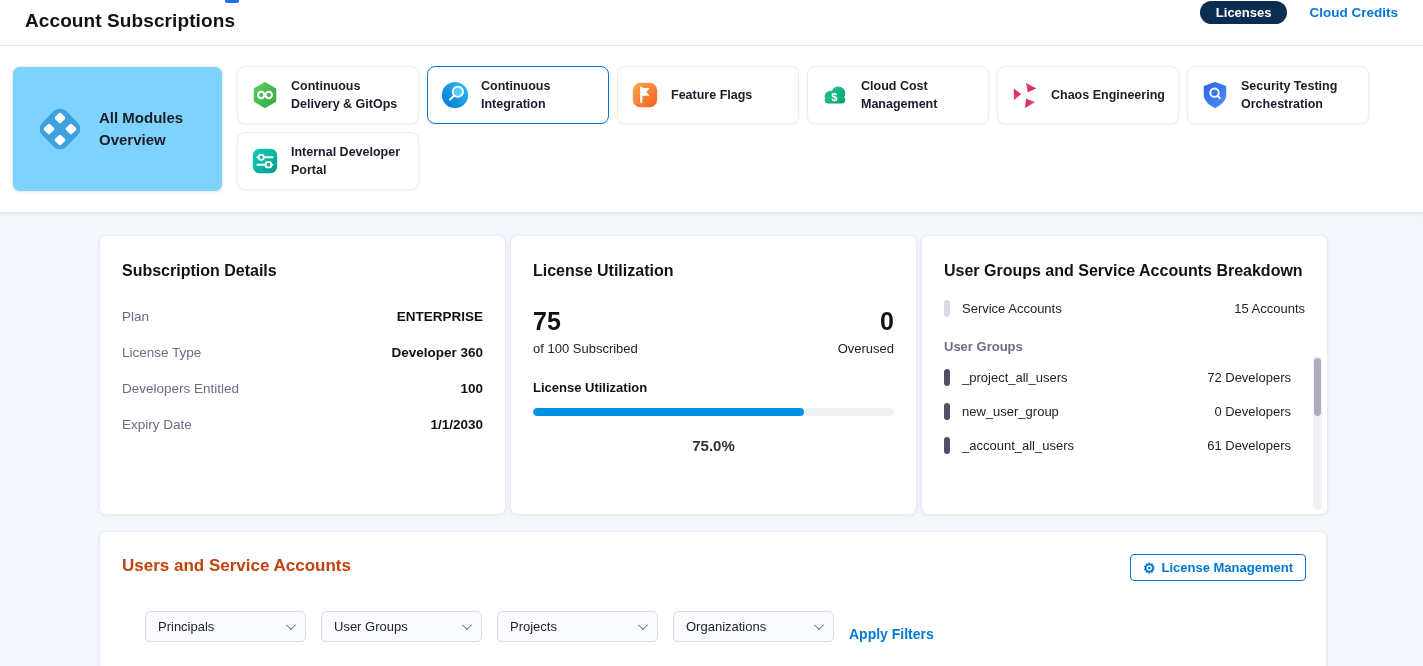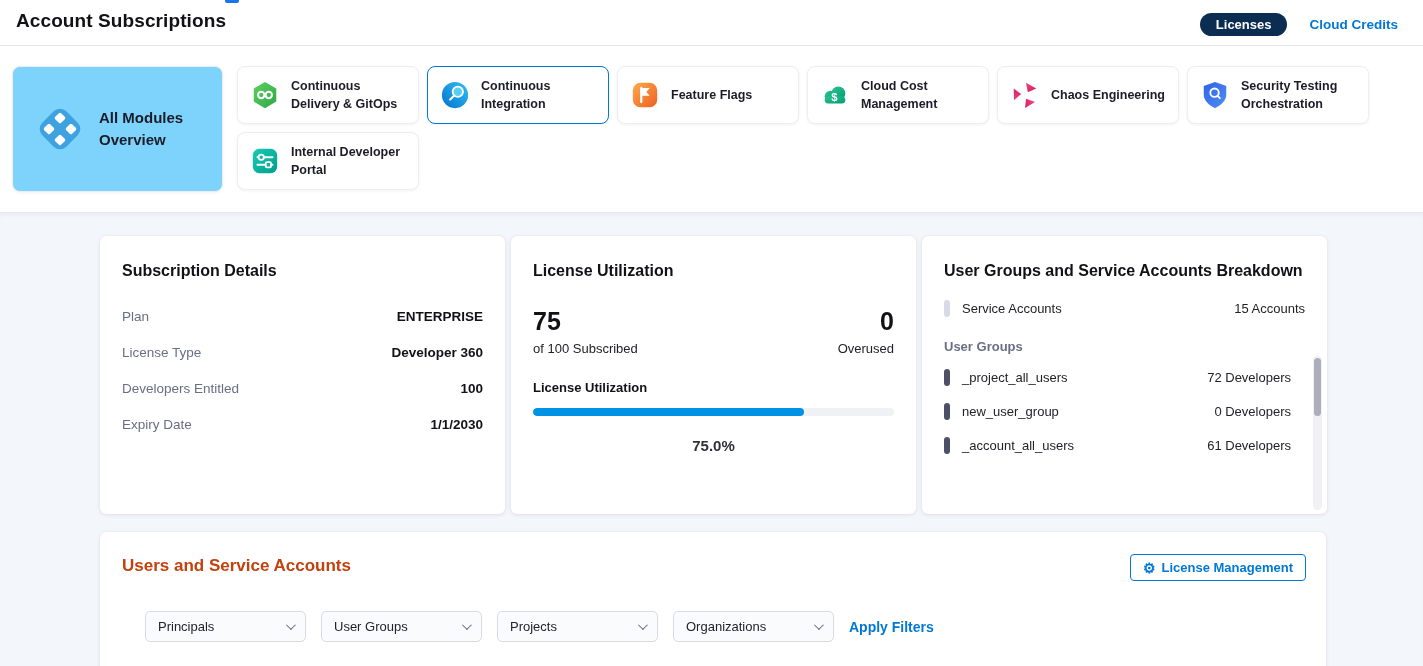--- a/index.html
+++ b/index.html
@@ -1,23 +1,23 @@
 <!DOCTYPE html>
 <html><head>
 <meta charset="utf-8">
 <style>
   * { margin:0; padding:0; box-sizing:border-box; }
   html,body { width:1423px; height:666px; overflow:hidden; }
   body { font-family:"Liberation Sans", sans-serif; background:#ffffff; color:#1c1c28; position:relative; }
 
   
   .header { position:absolute; top:0; left:0; width:1423px; height:46px; background:#fff; border-bottom:1px solid #e4e6ec; z-index:5; }
-  .page-title { position:absolute; left:16px; top:10px; font-size:19px; font-weight:700; color:#121216; letter-spacing:.1px; }
+  .page-title { position:absolute; left:25px; top:10px; font-size:19px; font-weight:700; color:#121216; letter-spacing:.1px; }
   .top-artifact { position:absolute; left:225px; top:0; width:14px; height:3px; background:#1a73e8; border-radius:0 0 2px 2px; }
-  .header-tabs { position:absolute; top:12px; right:25px; height:24px; display:flex; align-items:center; gap:22px; }
+  .header-tabs { position:absolute; top:0; right:25px; height:24px; display:flex; align-items:center; gap:22px; }
   .pill-tab { background:#0b2d52; color:#fff; font-size:13px; font-weight:700; padding:4px 16px; border-radius:13px; border:none; cursor:pointer; }
   .link-tab { color:#0278d5; font-size:13.5px; font-weight:700; text-decoration:none; cursor:pointer; }
 
   
   .modules-section { position:absolute; top:46px; left:0; width:1423px; height:166px; background:#fff; }
   .overview-card { position:absolute; left:12px; top:20px; width:211px; height:126px; background:#7dd3fc; border:1px solid #eceef3; border-radius:8px; box-shadow:0 1px 3px rgba(40,41,61,.06); display:flex; align-items:center; gap:12px; padding:0 14px 0 20px; cursor:pointer; }
   .overview-label { font-size:15px; font-weight:700; color:#1c1c28; line-height:1.5; }
   .module-cards { position:absolute; left:237px; top:20px; width:1174px; display:flex; flex-wrap:wrap; gap:8px; align-content:flex-start; }
   .module-card { width:182px; height:58px; background:#fff; border:1px solid #eceef3; border-radius:8px; box-shadow:0 1px 3px rgba(40,41,61,.06); display:flex; align-items:center; gap:11px; padding:0 10px 0 12px; cursor:pointer; }
   .module-card.selected { border:1.5px solid #0278d5; }
@@ -57,21 +57,21 @@
   .ug-name { font-size:13px; color:#22222a; margin-left:12px; }
   .ug-value { margin-left:auto; font-size:13px; color:#22222a; }
   .scrollbar { position:absolute; right:5px; top:120px; width:9px; height:154px; background:#f1f1f5; border-radius:5px; }
   .scroll-thumb { position:absolute; left:1px; top:2px; width:7px; height:58px; background:#acaebe; border-radius:4px; cursor:grab; }
 
   
   .users-card { position:absolute; left:100px; top:532px; width:1226px; height:160px; background:#fff; border-radius:6px; box-shadow:0 0 1px rgba(40,41,61,.1), 0 1px 4px rgba(96,97,112,.14); padding:24px 22px 0 22px; }
   .users-title { font-size:17px; font-weight:700; color:#c2410c; }
   .license-mgmt-btn { position:absolute; right:20px; top:22px; display:flex; align-items:center; gap:6px; border:1px solid #0278d5; border-radius:4px; background:#fff; color:#0278d5; font-size:13px; font-weight:700; padding:5px 12px; cursor:pointer; font-family:"Liberation Sans", sans-serif; }
   .gear-glyph { font-size:14px; line-height:1; }
-  .filters-row { margin-top:35px; margin-left:23px; display:flex; align-items:center; }
+  .filters-row { margin-top:35px; margin-left:23px; display:flex; align-items:flex-end; }
   .filter-box { width:161px; height:31px; background:#fafbfc; border:1px solid #d9dae5; border-radius:5px; display:flex; align-items:center; padding:0 12px; margin-right:15px; cursor:pointer; }
   .filter-label { font-size:13px; color:#23232e; }
   .chevron { margin-left:auto; width:7px; height:7px; border-right:1.6px solid #6b6d85; border-bottom:1.6px solid #6b6d85; transform:rotate(45deg) translateY(-2px); }
   .apply-filters { color:#0278d5; font-size:14px; font-weight:700; text-decoration:none; cursor:pointer; }
 
   .icon-wrap { flex:0 0 auto; display:flex; align-items:center; justify-content:center; }
 </style>
 </head>
 <body>
 

